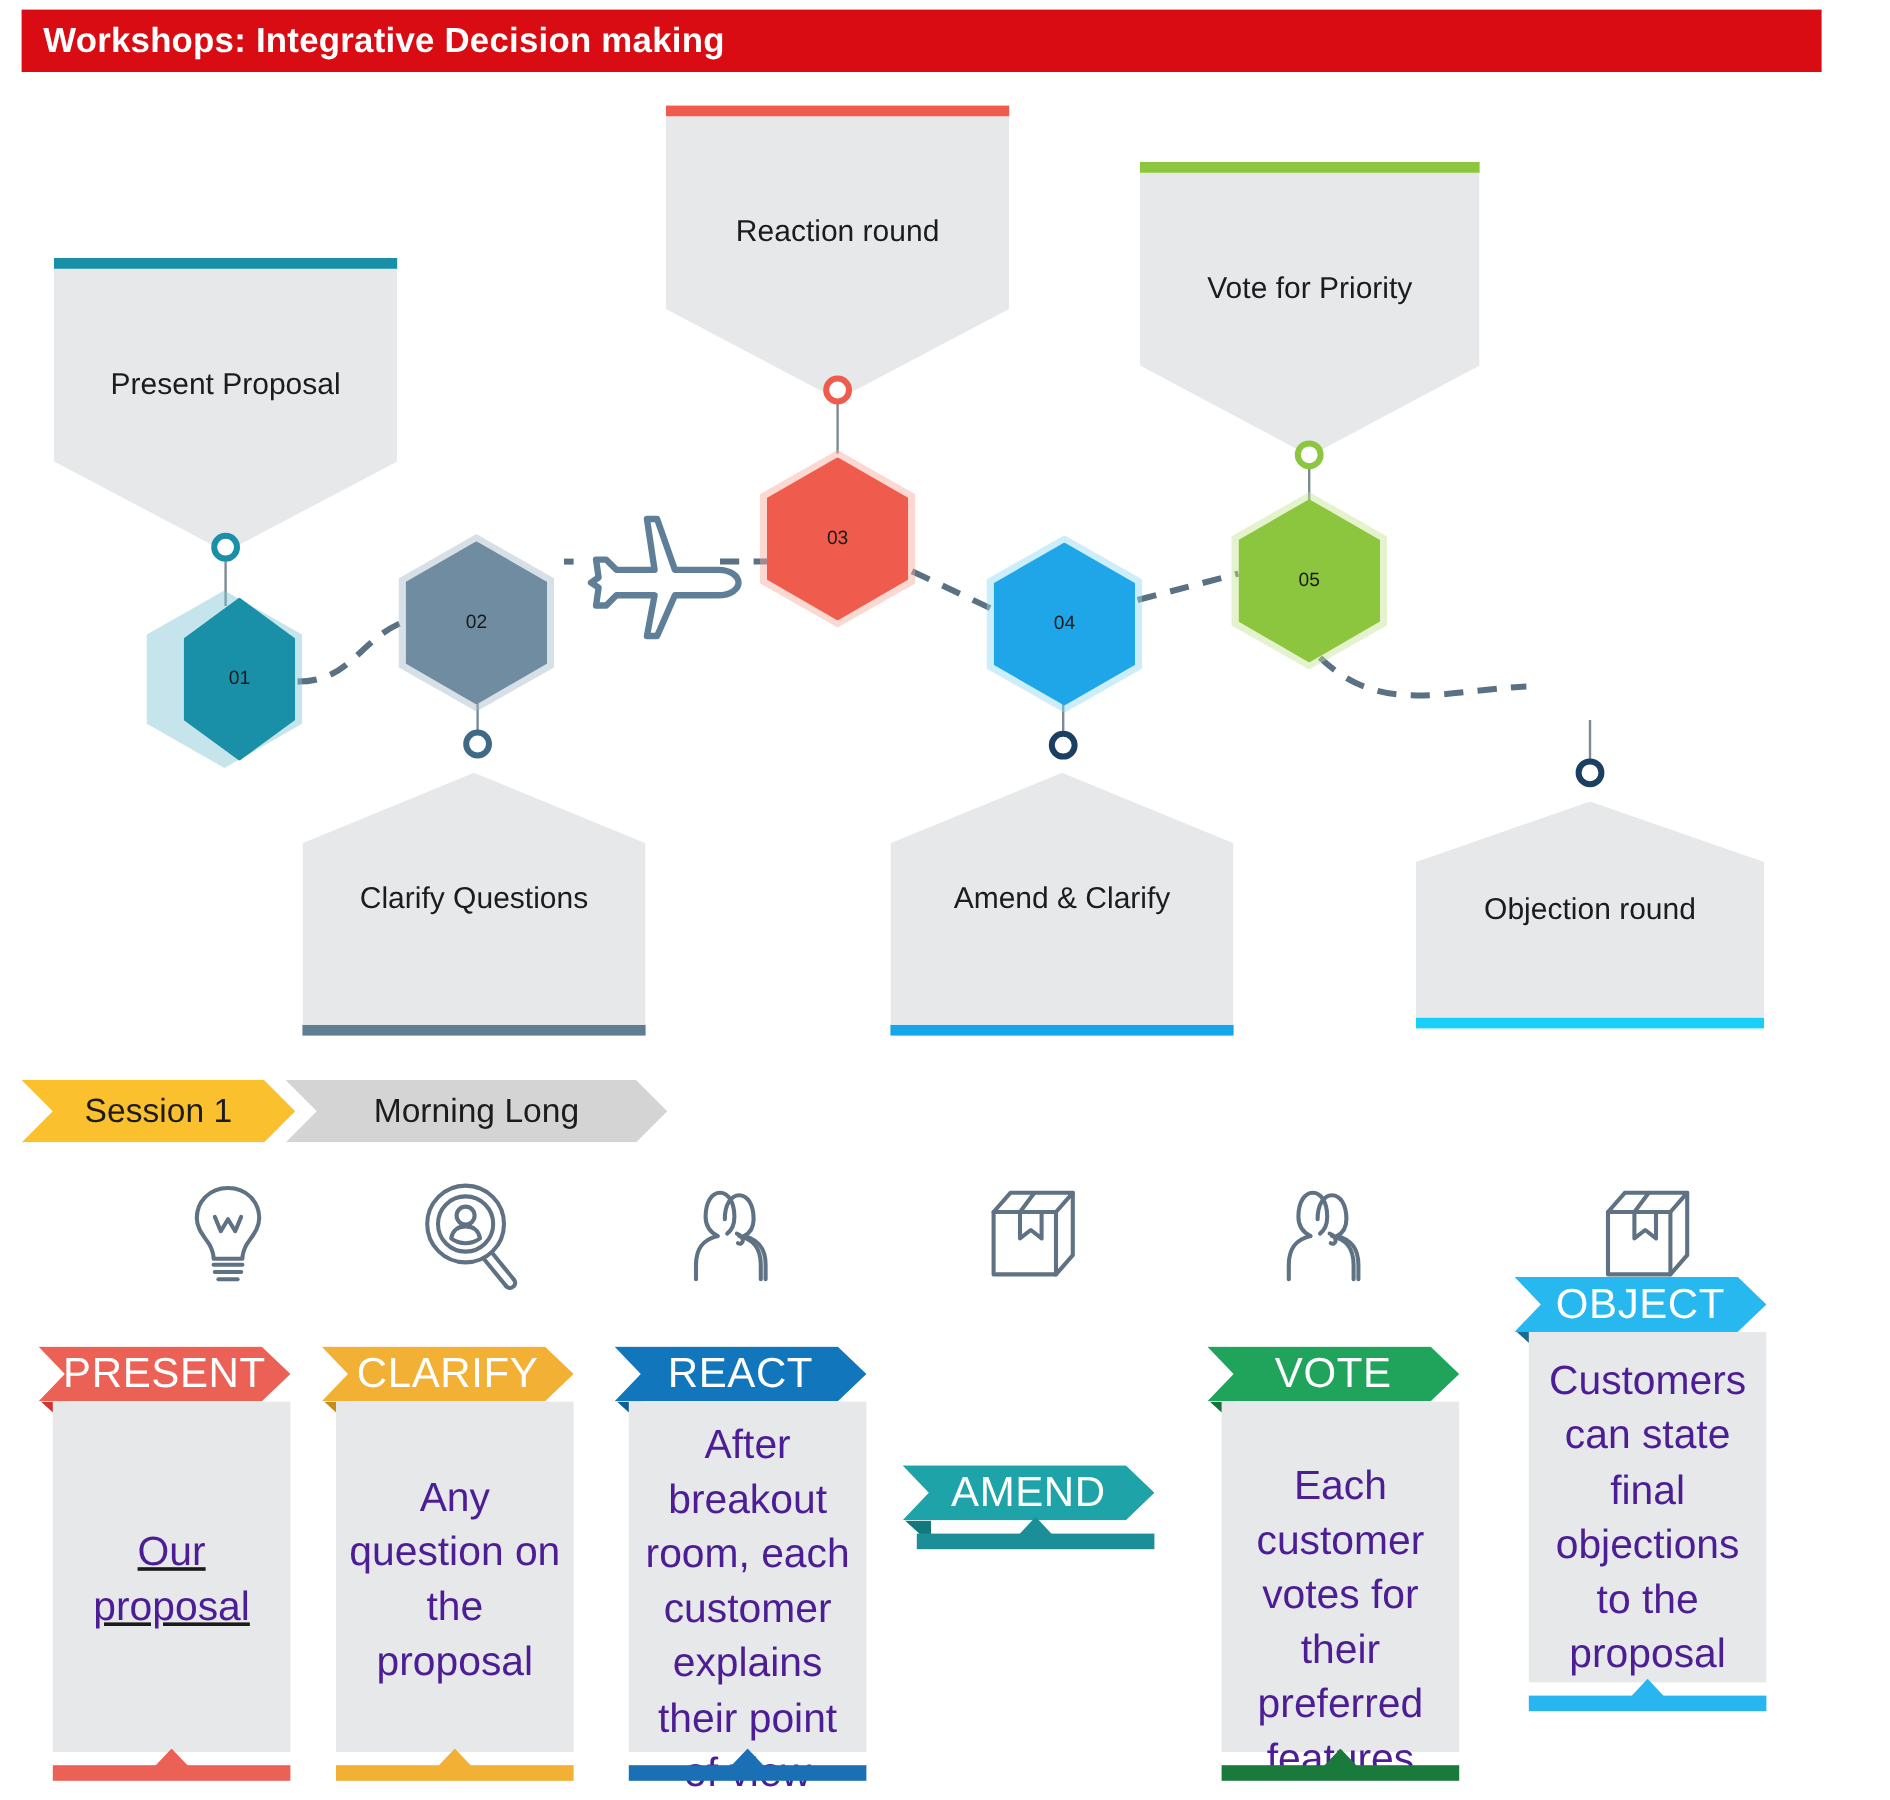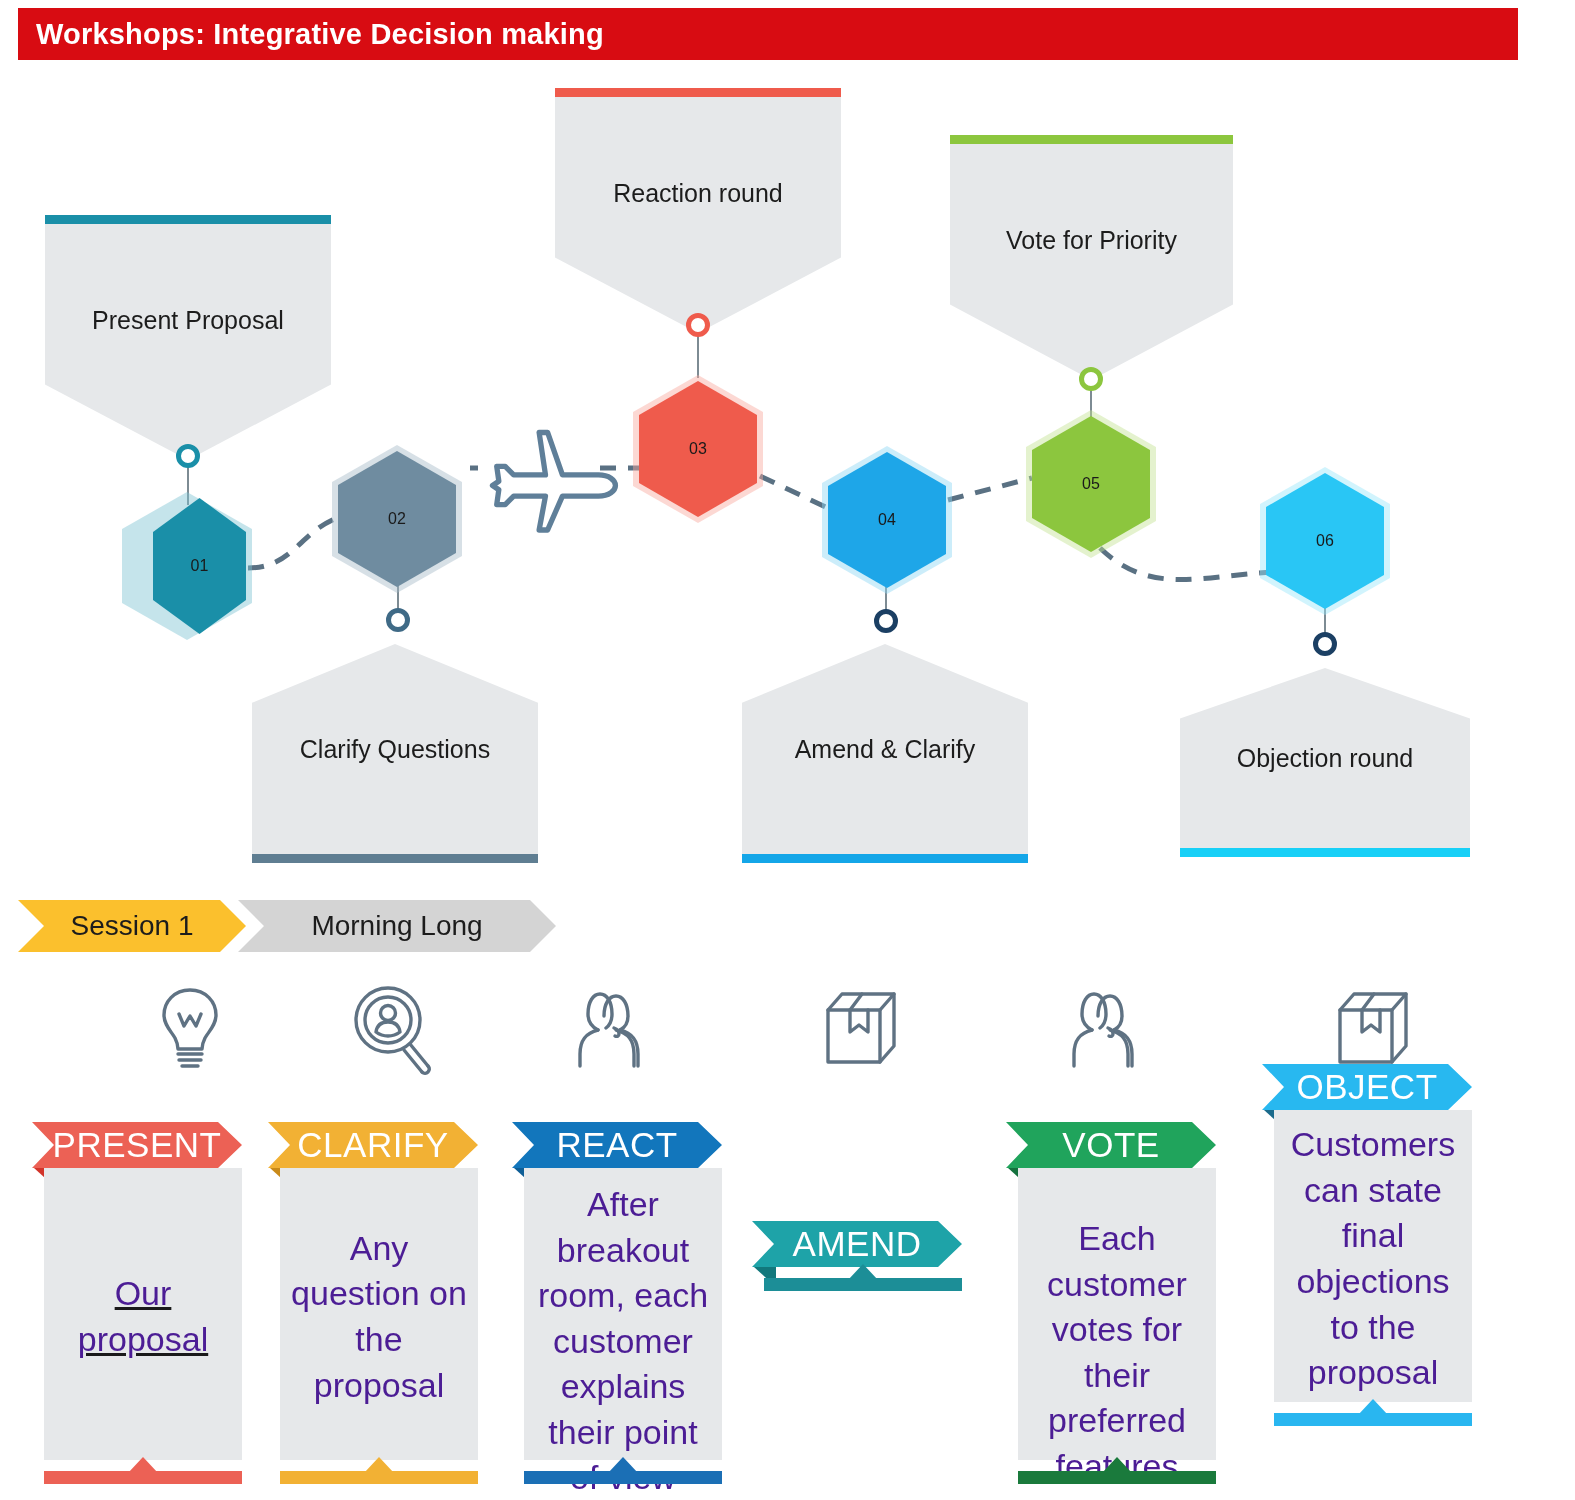--- a/index.html
+++ b/index.html
@@ -223,26 +223,20 @@
     </div>
   </div>
 
   <div class="hexwrap" style="left:1026px;top:410px;width:130px;height:148px;">
     <div class="halo" style="background:#C3E393;"></div>
     <div class="inner" style="background:#8CC63E;">
       <span class="num">05</span>
     </div>
   </div>
 
-  <div class="hexwrap" style="left:1260px;top:467px;width:130px;height:148px;">
-    <div class="halo" style="background:#9AE6FB;"></div>
-    <div class="inner" style="background:#29C6F5;">
-      <span class="num">06</span>
-    </div>
-  </div>
 
   <div class="chev" style="left:18px;top:900px;width:228px;background:#FBC02D;">
     <span>Session 1</span>
   </div>
   <div class="chev" style="left:238px;top:900px;width:318px;background:#D4D4D4;">
     <span>Morning Long</span>
   </div>
 
   <div class="iconcell" style="left:142px;top:980px;">
     <svg viewBox="0 0 96 96" fill="none" stroke="#5F7283" stroke-width="3.4" stroke-linecap="round" stroke-linejoin="round">
@@ -373,21 +367,21 @@
       <div class="fnotch" style="background:#1A7A3C;"></div>
       <div class="fbar" style="background:#1A7A3C;"></div>
     </div>
   </div>
 
   <div class="card" style="left:1262px;top:1064px;">
     <div class="ribbon" style="background:#28B8F0;">
       <span>OBJECT</span>
     </div>
     <div class="tail" style="background:#1B6B8C;"></div>
-    <div class="cbody" style="height:292px;align-items:center;">
+    <div class="cbody" style="height:292px;align-items:flex-end;">
       <span>Customers can state final objections to the proposal</span>
     </div>
     <div class="cfoot">
       <div class="fnotch" style="background:#29B6F0;"></div>
       <div class="fbar" style="background:#29B6F0;"></div>
     </div>
   </div>
 
 </div>
 

